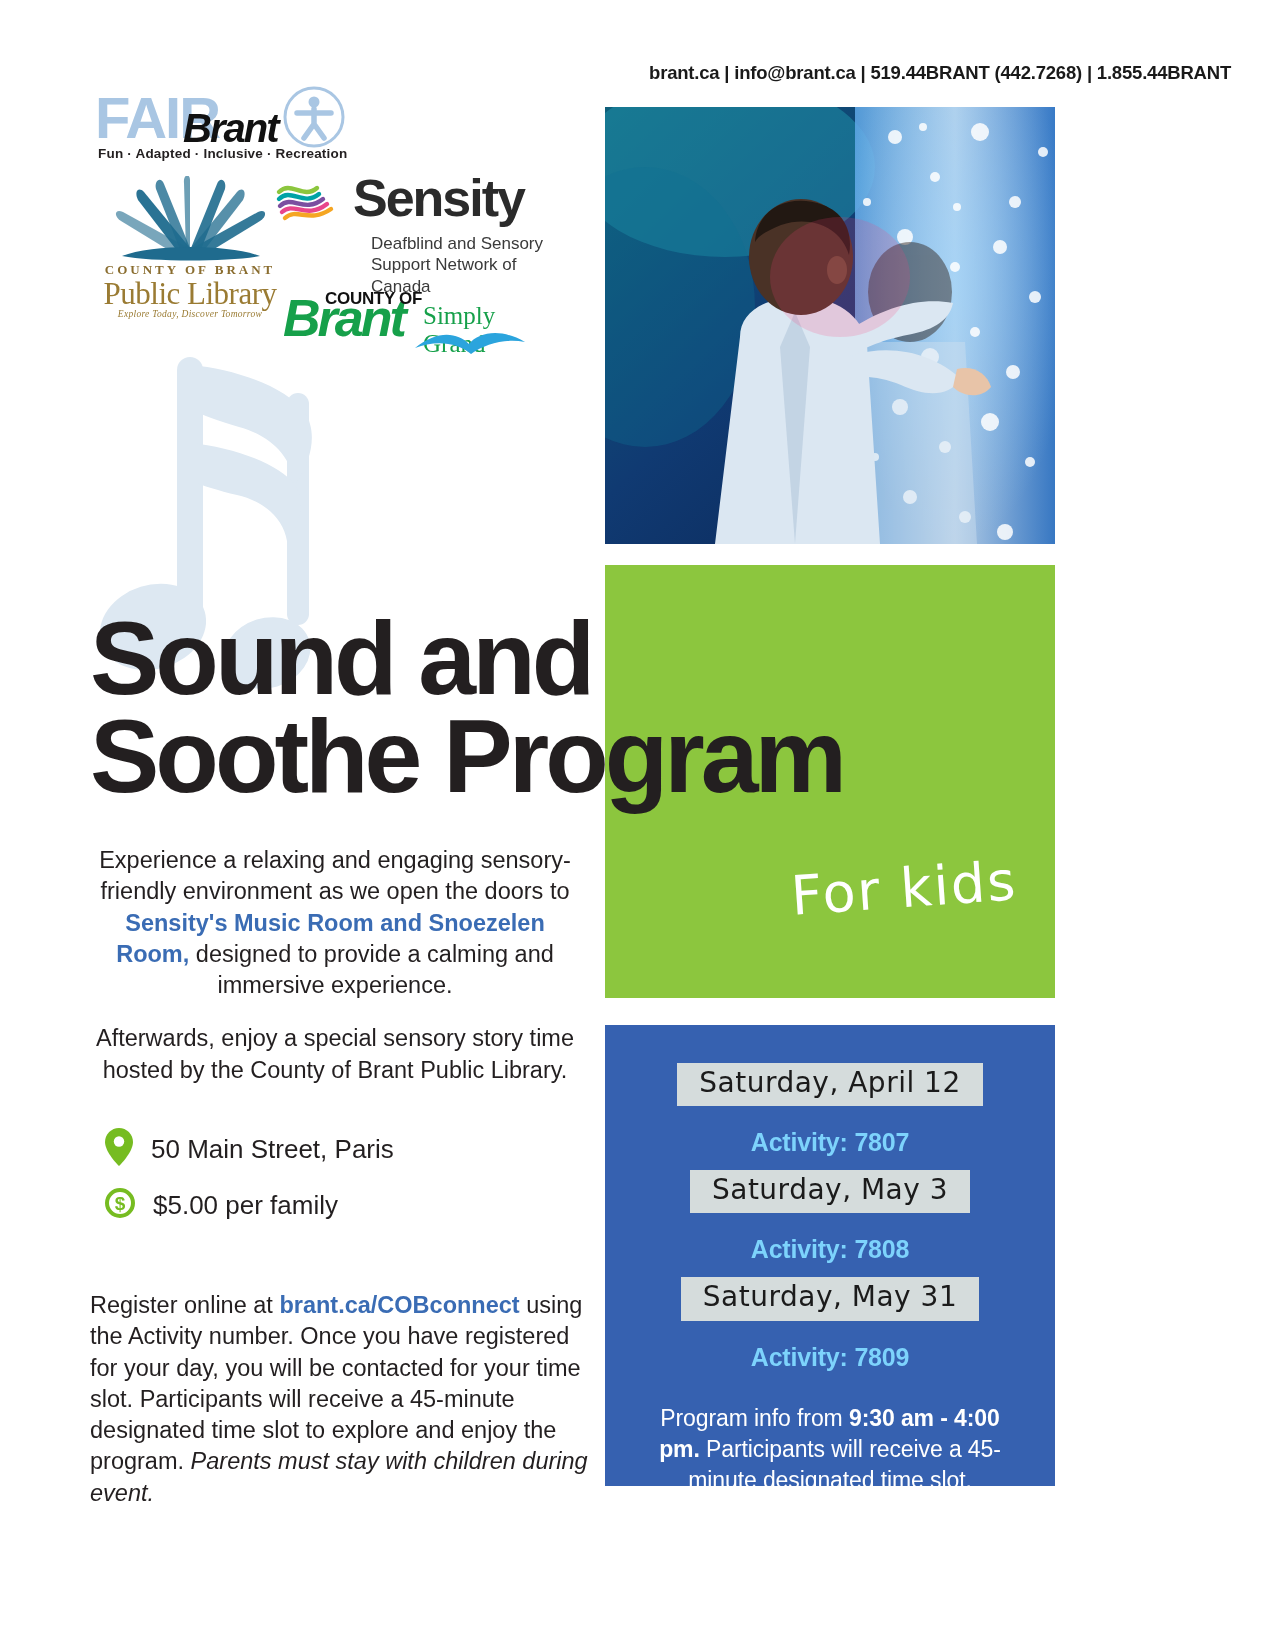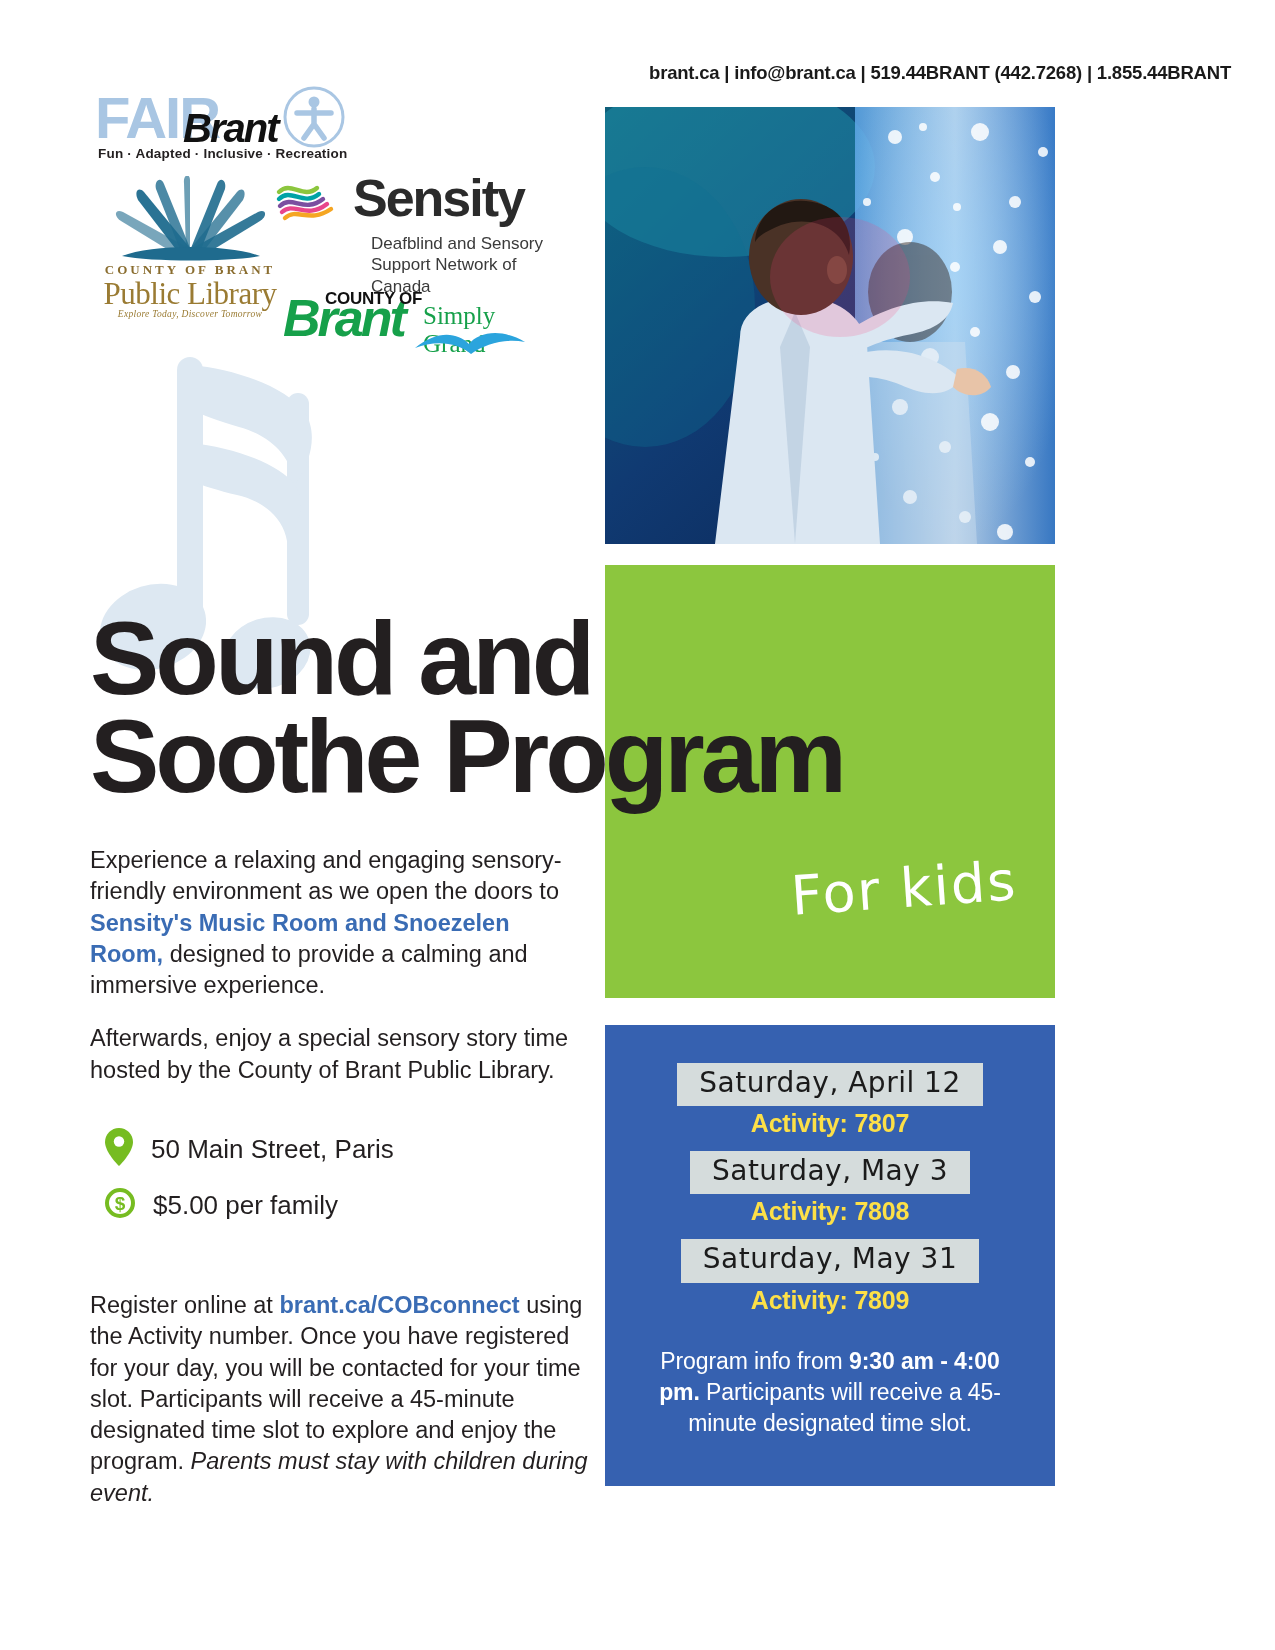--- a/index.html
+++ b/index.html
@@ -125,21 +125,21 @@
     font-family:"Liberation Sans", sans-serif;
     white-space:nowrap;
   }
   .title span{ display:block; }
 
   
   .body-copy{
     position:absolute; left:90px; top:845px; width:490px; z-index:2;
     font-size:23.5px; line-height:1.33; color:#231f20;
   }
-  .body-copy p{ margin-bottom:22px; }
+  .body-copy p{ margin-bottom:22px;text-align:center; }
   .blue-bold{ color:#3a6cb4; font-weight:bold; }
 
   .info-list{ position:absolute; left:105px; top:1128px; z-index:2; }
   .info-row{ display:flex; align-items:center; gap:18px; margin-bottom:18px; }
   .info-row .txt{ font-size:26px; color:#231f20; }
 
   .register-copy{
     position:absolute; left:90px; top:1290px; width:500px; z-index:2;
     font-size:23.5px; line-height:1.33; color:#231f20;
   }
@@ -151,22 +151,22 @@
     width:450px; height:461px; background:#3661b0; z-index:1;
     text-align:center; padding-top:38px;
   }
   .date-chip{
     display:inline-block; background:#d5dcdc; color:#1b1b1b;
     font-family:"DejaVu Sans", sans-serif;
     font-size:28px; padding:4px 22px 7px; letter-spacing:0.5px;
     line-height:1.15;
   }
   .activity{
-    color:#fde047; font-size:25px; font-weight:bold;
-    margin:3px 0 13px; letter-spacing:-0.2px;
+    color:#7dd3fc; font-size:25px; font-weight:bold;
+    margin:22px 0 13px; letter-spacing:-0.2px;
   }
   .program-note{
     color:#fff; font-size:23px; line-height:1.35;
     padding:18px 42px 0; letter-spacing:-0.1px;
   }
   .program-note b{ font-weight:bold; }
 </style>
 </head>
 <body>
 

